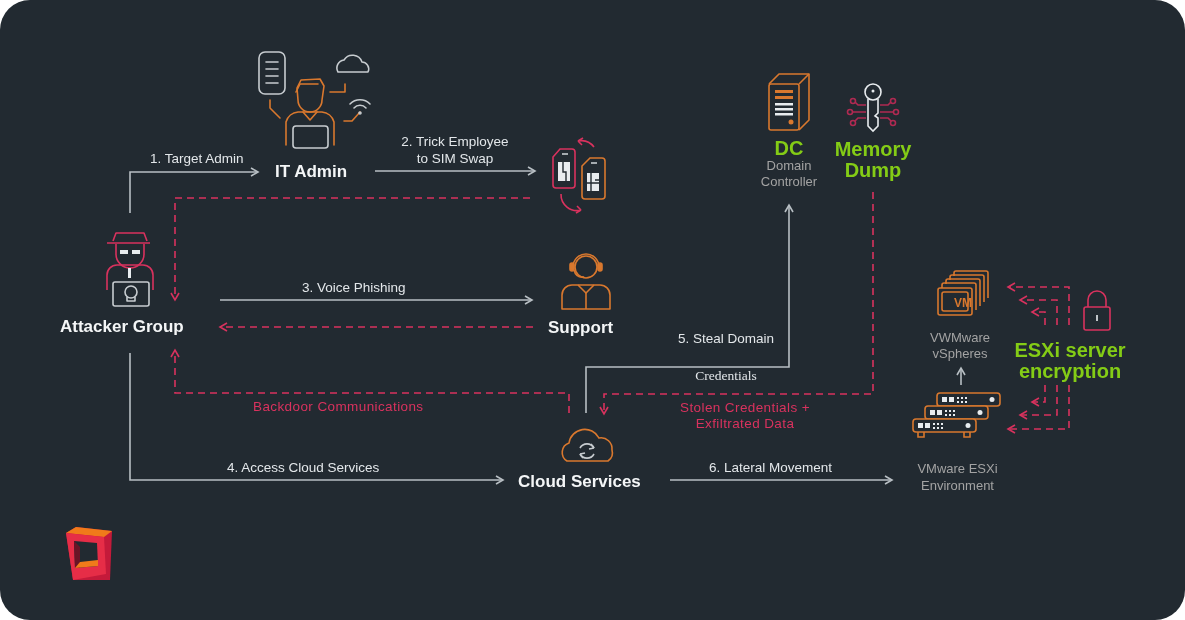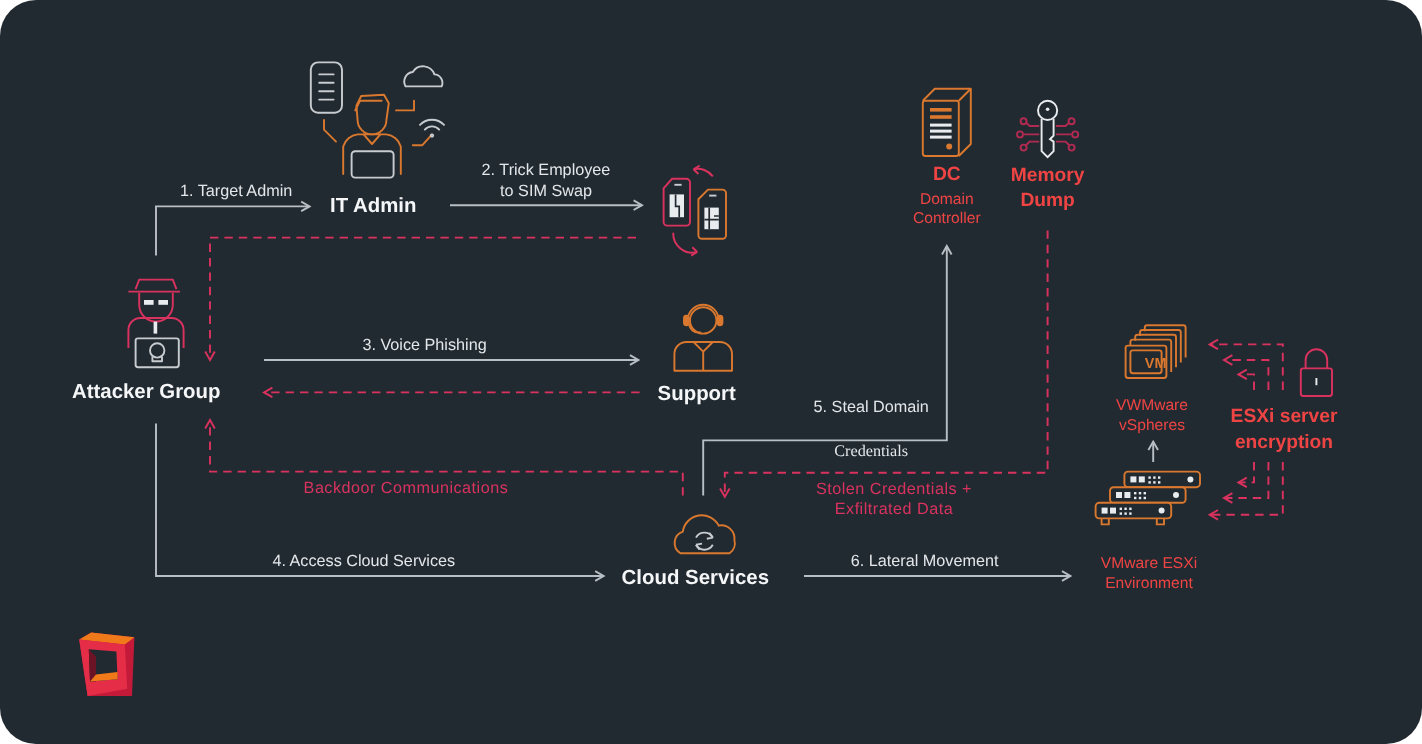--- a/index.html
+++ b/index.html
@@ -2,22 +2,22 @@
 <html><head>
 <meta charset="utf-8">
 <style>
   html, body { margin:0; padding:0; background:#ffffff; }
   body { width:1185px; height:620px; position:relative; overflow:hidden; font-family:"Liberation Sans", "DejaVu Sans", sans-serif; }
   #canvas { position:absolute; left:0; top:0; width:1185px; height:620px; background:#222a31; border-radius:30px; overflow:hidden; }
   svg#diagram { position:absolute; left:0; top:0; }
   .lbl { position:absolute; color:#e8ecef; white-space:nowrap; text-align:center; line-height:1.15; }
   .step { font-size:13.5px; color:#e3e7ea; }
   .node { font-size:17px; font-weight:bold; color:#f4f6f7; }
-  .node-lg { font-size:16px; font-weight:bold; color:#ef4444; }
-  .sub { font-size:13px; color:#ef4444; }
+  .node-lg { font-size:20px; font-weight:bold; color:#84cc16; }
+  .sub { font-size:13px; color:#a3a3a3; }
   .pink { font-size:13.5px; color:#d9325e; letter-spacing:0.4px; }
   .brand { position:absolute; left:122px; top:535px; font-size:31px; font-weight:bold; color:#ffffff; letter-spacing:0.5px; }
 </style>
 </head>
 <body>
 
 <div id="canvas">
 
 <svg id="diagram" width="1185" height="620" viewBox="0 0 1185 620">
   <defs>

